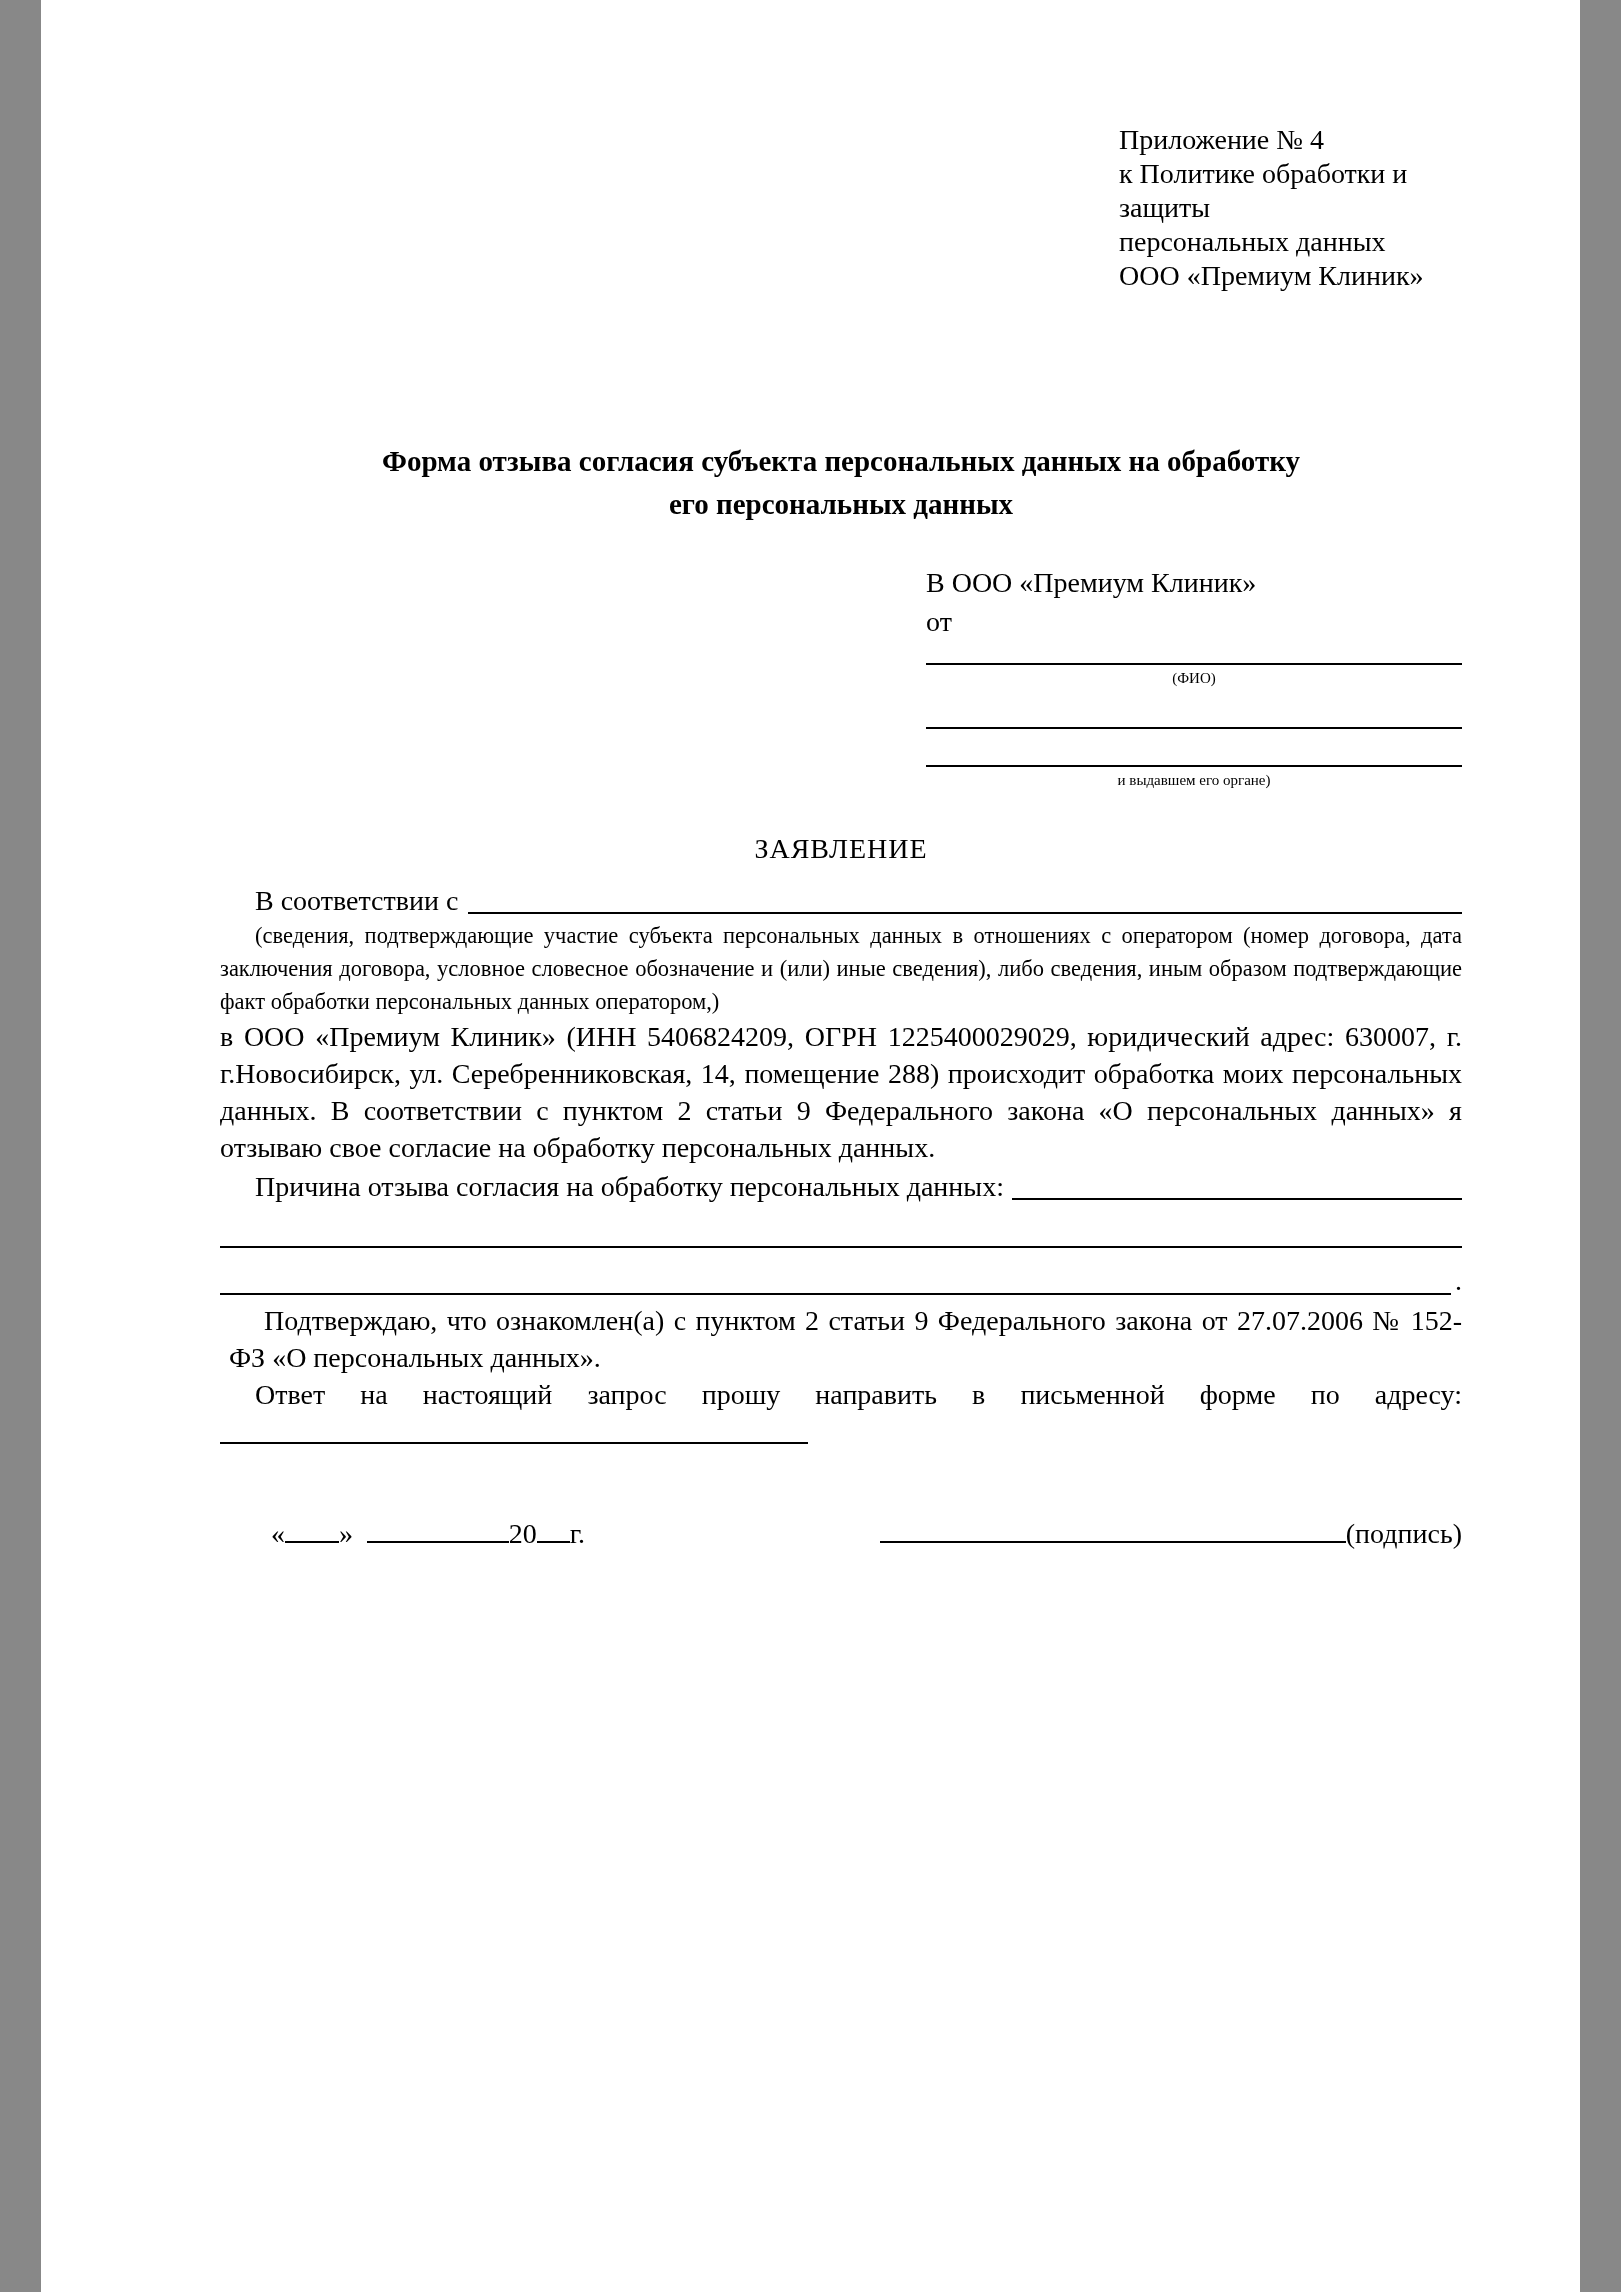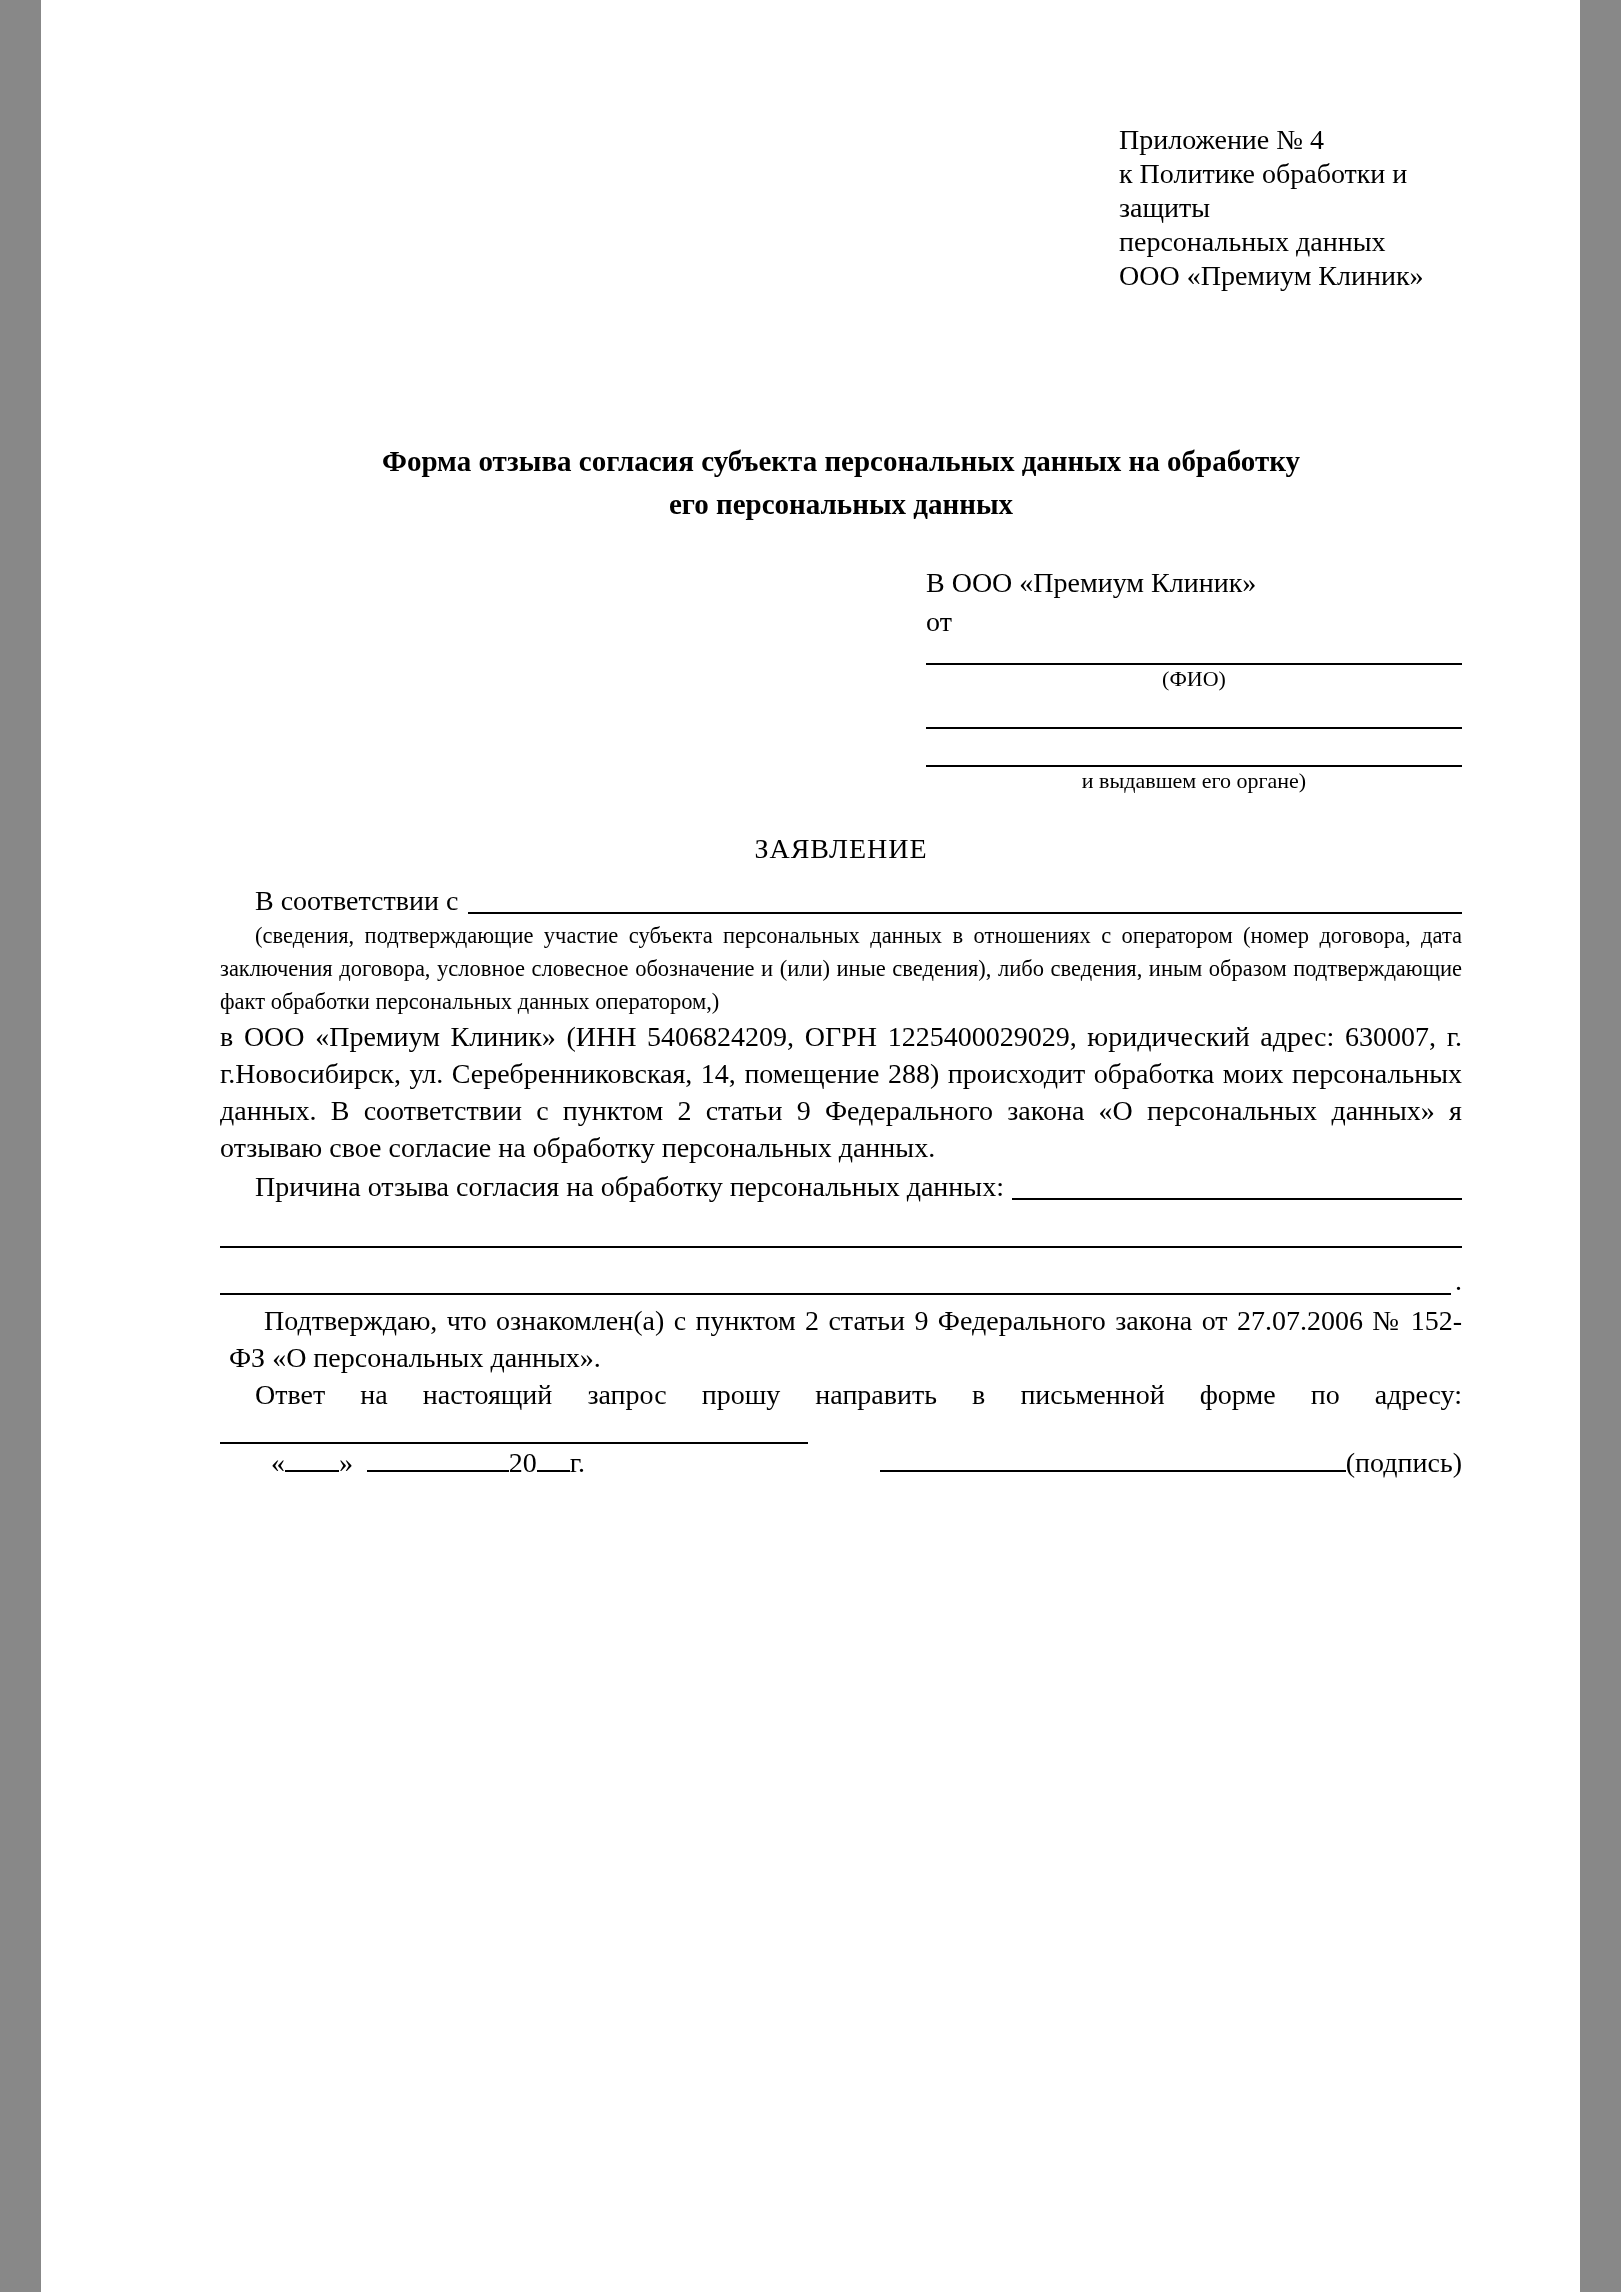--- a/index.html
+++ b/index.html
@@ -37,21 +37,21 @@
   
   .addressee { margin-left: 706px; margin-top: 37px; line-height: 39px; }
   .fill-field { margin-top: 19.6px; }
   .fill-field.first { margin-top: 5.9px; }
   .blankline {
     height: 15.7px;
     border-bottom: 2.9px solid #000;
   }
   .field-caption {
     text-align: center;
-    font-size: 22px;
+    font-size: 15px;
     line-height: 27.4px;
   }
 
   .statement-heading {
     margin-top: 35px;
     text-align: center;
     line-height: 39px;
     letter-spacing: 1px;
   }
 
@@ -121,20 +121,21 @@
     width: 588px;
     border-bottom: 2.9px solid #000;
     height: 29px;
   }
   .reply-line-row .tail { white-space: nowrap; }
 
   .bottom-row {
     display: flex;
     justify-content: space-between;
     align-items: flex-end;
+    margin-top: 71px;
   }
   .date-group { margin-left: 51px; white-space: nowrap; }
   .sig-group { white-space: nowrap; }
   .seg {
     display: inline-block;
     border-bottom: 2.9px solid #000;
     height: 23.5px;
     vertical-align: baseline;
   }
   .seg.day { width: 54px; }

